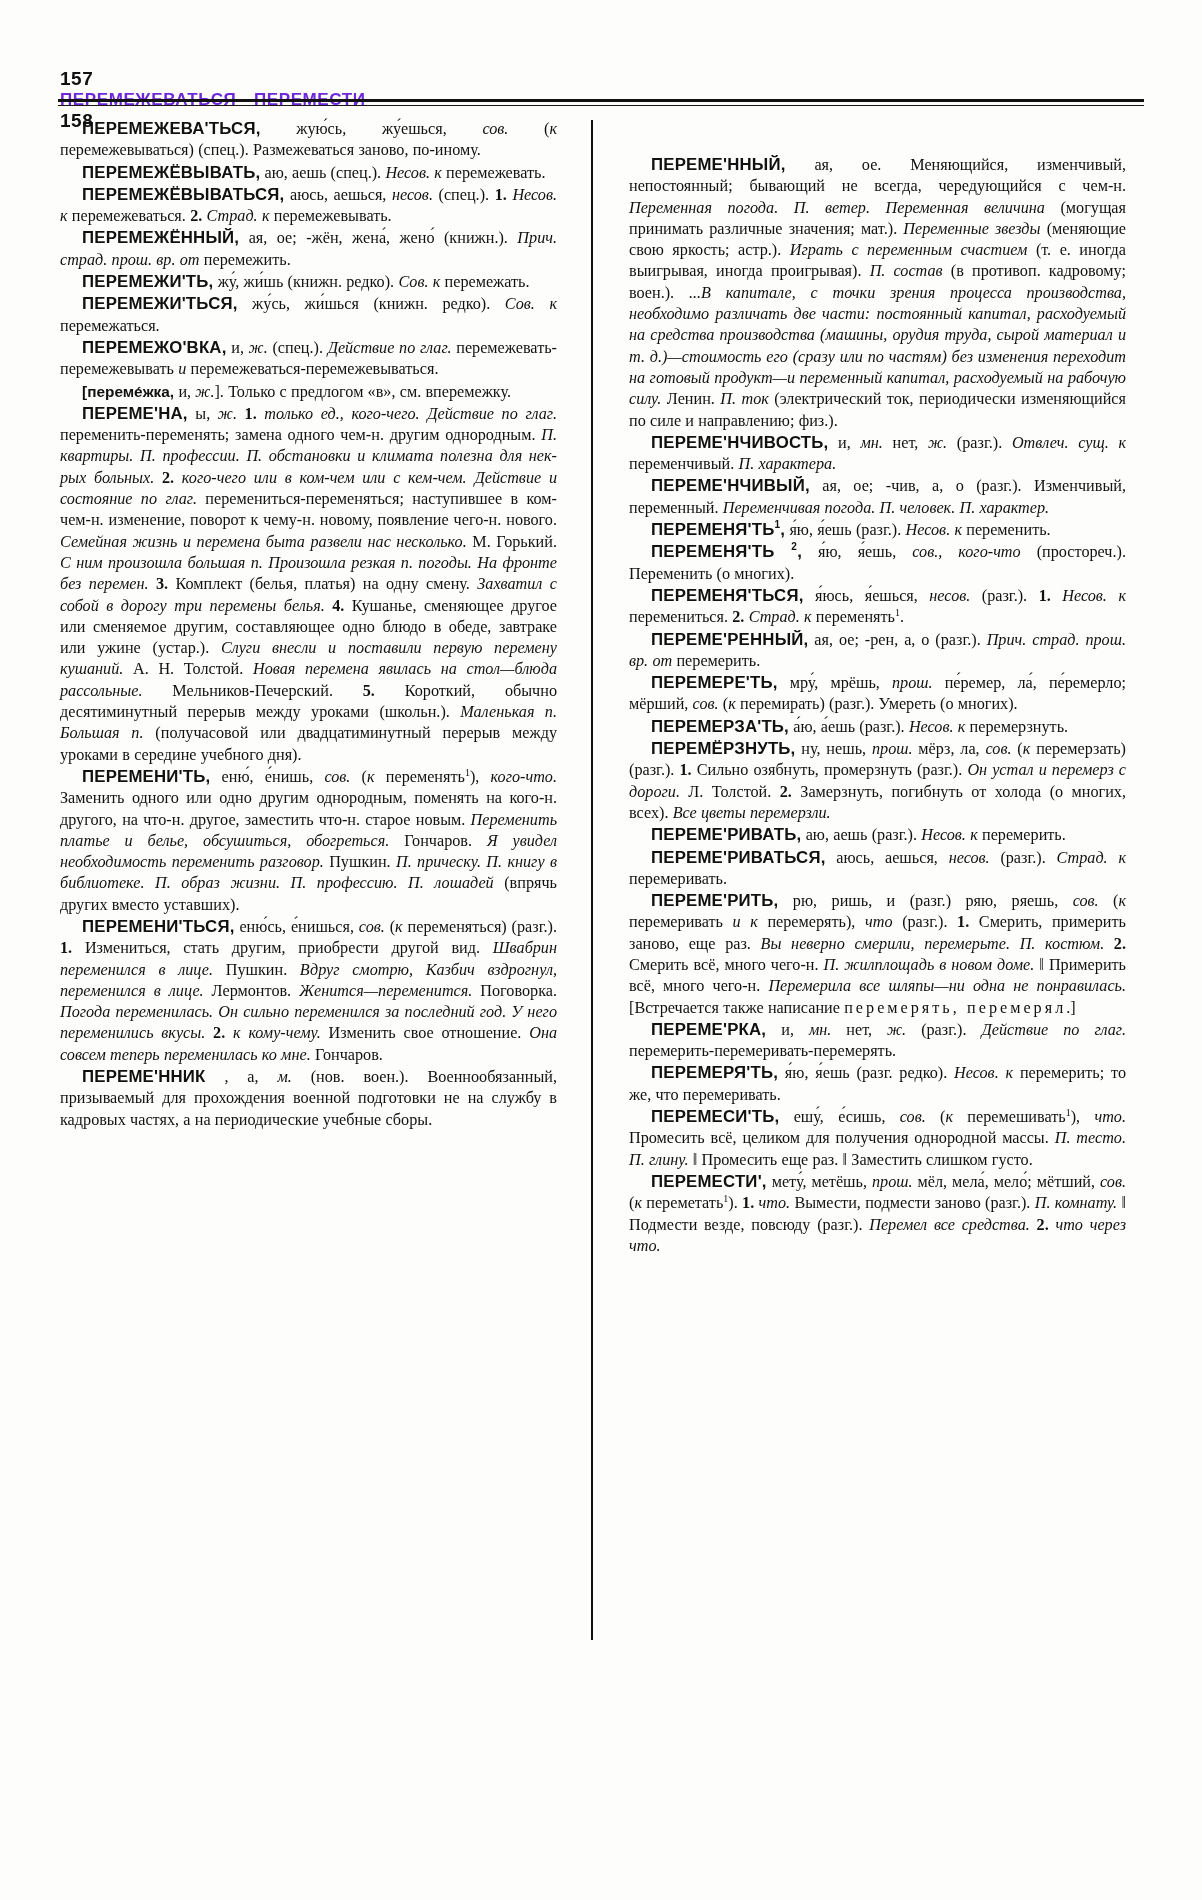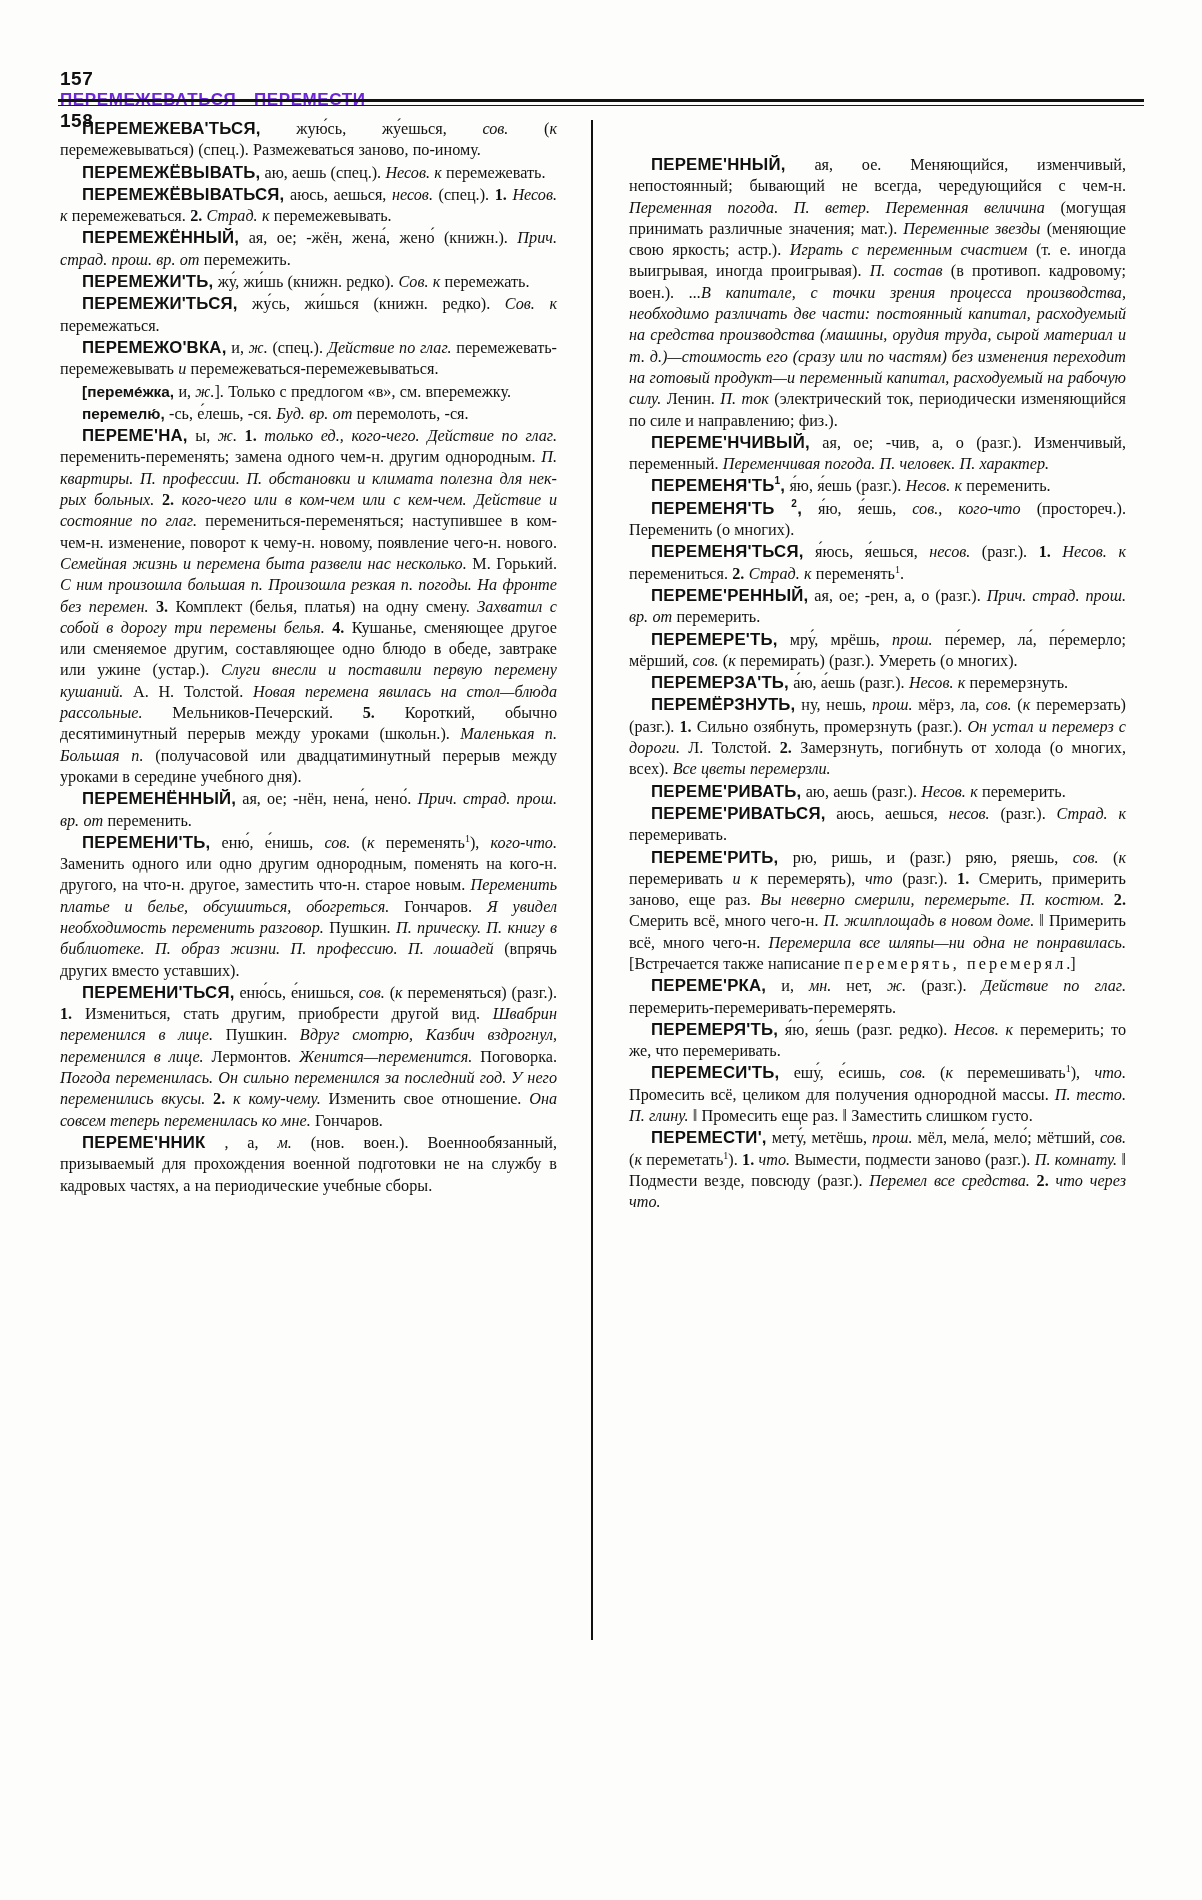--- a/index.html
+++ b/index.html
@@ -137,30 +137,29 @@
   <div class="columns">
     <div class="col col-left" id="col-left">
         <p class="entry"><span class="hw">ПЕРЕМЕЖЕВА'ТЬСЯ,</span><span> жую́сь, жу́ешься, <i>сов.</i> (<i>к</i> перемежевываться) (спец.). Размежеваться заново, по-иному.</span></p>
         <p class="entry"><span class="hw">ПЕРЕМЕЖЁВЫВАТЬ,</span><span> аю, аешь (спец.). <i>Несов. к</i> перемежевать.</span></p>
         <p class="entry"><span class="hw">ПЕРЕМЕЖЁВЫВАТЬСЯ,</span><span> аюсь, аешься, <i>несов.</i> (спец.). <b>1.</b> <i>Несов. к</i> перемежеваться. <b>2.</b> <i>Страд. к</i> перемежевывать.</span></p>
         <p class="entry"><span class="hw">ПЕРЕМЕЖЁННЫЙ,</span><span> ая, ое; -жён, жена́, жено́ (книжн.). <i>Прич. страд. прош. вр. от</i> перемежить.</span></p>
         <p class="entry"><span class="hw">ПЕРЕМЕЖИ'ТЬ,</span><span> жу́, жи́шь (книжн. редко). <i>Сов. к</i> перемежать.</span></p>
         <p class="entry"><span class="hw">ПЕРЕМЕЖИ'ТЬСЯ,</span><span> жу́сь, жи́шься (книжн. редко). <i>Сов. к</i> перемежаться.</span></p>
         <p class="entry"><span class="hw">ПЕРЕМЕЖО'ВКА,</span><span> и, <i>ж.</i> (спец.). <i>Действие по глаг.</i> перемежевать-перемежевывать <i>и</i> перемежеваться-перемежевываться.</span></p>
         <p class="entry"><span class="hw-small">[переме́жка,</span><span> и, <i>ж.</i>]. Только с предлогом «в», см. вперемежку.</span></p>
-        <p class="entry"><span class="hw-small">перемелю́,</span><span> -сь, е́лешь, -ся. <i>Буд. вр. от</i> перемолоть, -ся.</span></p>
         <p class="entry"><span class="hw">ПЕРЕМЕ'НА,</span><span> ы, <i>ж.</i> <b>1.</b> <i>только ед., кого-чего. Действие по глаг.</i> переменить-переменять; замена одного чем-н. другим однородным. <i>П. квартиры. П. профессии. П. обстановки и климата полезна для нек-рых больных.</i> <b>2.</b> <i>кого-чего или в ком-чем или с кем-чем. Действие и состояние по глаг.</i> перемениться-переменяться; наступившее в ком-чем-н. изменение, поворот к чему-н. новому, появление чего-н. нового. <i>Семейная жизнь и перемена быта развели нас несколько.</i> М. Горький. <i>С ним произошла большая п. Произошла резкая п. погоды. На фронте без перемен.</i> <b>3.</b> Комплект (белья, платья) на одну смену. <i>Захватил с собой в дорогу три перемены белья.</i> <b>4.</b> Кушанье, сменяющее другое или сменяемое другим, составляющее одно блюдо в обеде, завтраке или ужине (устар.). <i>Слуги внесли и поставили первую перемену кушаний.</i> А. Н. Толстой. <i>Новая перемена явилась на стол—блюда рассольные.</i> Мельников-Печерский. <b>5.</b> Короткий, обычно десятиминутный перерыв между уроками (школьн.). <i>Маленькая п. Большая п.</i> (получасовой или двадцатиминутный перерыв между уроками в середине учебного дня).</span></p>
-        <p class="entry"><span class="hw">ПЕРЕМЕНЁННЫЙ,</span><span> ая, ое; -нён, нена́, нено́. <i>Прич. страд. прош. вр. от</i> переменить.</span></p>
         <p class="entry"><span class="hw">ПЕРЕМЕНИ'ТЬ,</span><span> еню́, е́нишь, <i>сов.</i> (<i>к</i> переменять<sup>1</sup>), <i>кого-что.</i> Заменить одного или одно другим однородным, поменять на кого-н. другого, на что-н. другое, заместить что-н. старое новым. <i>Переменить платье и белье, обсушиться, обогреться.</i> Гончаров. <i>Я увидел необходимость переменить разговор.</i> Пушкин. <i>П. прическу. П. книгу в библиотеке. П. образ жизни. П. профессию. П. лошадей</i> (впрячь других вместо уставших).</span></p>
         <p class="entry"><span class="hw">ПЕРЕМЕНИ'ТЬСЯ,</span><span> еню́сь, е́нишься, <i>сов.</i> (<i>к</i> переменяться) (разг.). <b>1.</b> Измениться, стать другим, приобрести другой вид. <i>Швабрин переменился в лице.</i> Пушкин. <i>Вдруг смотрю, Казбич вздрогнул, переменился в лице.</i> Лермонтов. <i>Женится—переменится.</i> Поговорка. <i>Погода переменилась. Он сильно переменился за последний год. У него переменились вкусы.</i> <b>2.</b> <i>к кому-чему.</i> Изменить свое отношение. <i>Она совсем теперь переменилась ко мне.</i> Гончаров.</span></p>
         <p class="entry"><span class="hw">ПЕРЕМЕ'ННИК</span><span> , а, <i>м.</i> (нов. воен.). Военнообязанный, призываемый для прохождения военной подготовки не на службу в кадровых частях, а на периодические учебные сборы.</span></p>
       </div>
     <div class="gutter"></div>
     <div class="col col-right" id="col-right">
         <p class="entry"><span class="hw">ПЕРЕМЕ'ННЫЙ,</span><span> ая, ое. Меняющийся, изменчивый, непостоянный; бывающий не всегда, чередующийся с чем-н. <i>Переменная погода. П. ветер. Переменная величина</i> (могущая принимать различные значения; мат.). <i>Переменные звезды</i> (меняющие свою яркость; астр.). <i>Играть с переменным счастием</i> (т. е. иногда выигрывая, иногда проигрывая). <i>П. состав</i> (в противоп. кадровому; воен.). <i>...В капитале, с точки зрения процесса производства, необходимо различать две части: постоянный капитал, расходуемый на средства производства (машины, орудия труда, сырой материал и т. д.)—стоимость его (сразу или по частям) без изменения переходит на готовый продукт—и переменный капитал, расходуемый на рабочую силу.</i> Ленин. <i>П. ток</i> (электрический ток, периодически изменяющийся по силе и направлению; физ.).</span></p>
+        <p class="entry"><span class="hw">ПЕРЕМЕ'НЧИВОСТЬ,</span><span> и, <i>мн.</i> нет, <i>ж.</i> (разг.). <i>Отвлеч. сущ. к</i> переменчивый. <i>П. характера.</i></span></p>
         <p class="entry"><span class="hw">ПЕРЕМЕ'НЧИВЫЙ,</span><span> ая, ое; -чив, а, о (разг.). Изменчивый, переменный. <i>Переменчивая погода. П. человек. П. характер.</i></span></p>
         <p class="entry"><span class="hw">ПЕРЕМЕНЯ'ТЬ<sup>1</sup>,</span><span> я́ю, я́ешь (разг.). <i>Несов. к</i> переменить.</span></p>
         <p class="entry"><span class="hw">ПЕРЕМЕНЯ'ТЬ <sup>2</sup>,</span><span> я́ю, я́ешь, <i>сов., кого-что</i> (простореч.). Переменить (о многих).</span></p>
         <p class="entry"><span class="hw">ПЕРЕМЕНЯ'ТЬСЯ,</span><span> я́юсь, я́ешься, <i>несов.</i> (разг.). <b>1.</b> <i>Несов. к</i> перемениться. <b>2.</b> <i>Страд. к</i> переменять<sup>1</sup>.</span></p>
         <p class="entry"><span class="hw">ПЕРЕМЕ'РЕННЫЙ,</span><span> ая, ое; -рен, а, о (разг.). <i>Прич. страд. прош. вр. от</i> перемерить.</span></p>
         <p class="entry"><span class="hw">ПЕРЕМЕРЕ'ТЬ,</span><span> мру́, мрёшь, <i>прош.</i> пе́ремер, ла́, пе́ремерло; мёрший, <i>сов.</i> (<i>к</i> перемирать) (разг.). Умереть (о многих).</span></p>
         <p class="entry"><span class="hw">ПЕРЕМЕРЗА'ТЬ,</span><span> а́ю, а́ешь (разг.). <i>Несов. к</i> перемерзнуть.</span></p>
         <p class="entry"><span class="hw">ПЕРЕМЁРЗНУТЬ,</span><span> ну, нешь, <i>прош.</i> мёрз, ла, <i>сов.</i> (<i>к</i> перемерзать) (разг.). <b>1.</b> Сильно озябнуть, промерзнуть (разг.). <i>Он устал и перемерз с дороги.</i> Л. Толстой. <b>2.</b> Замерзнуть, погибнуть от холода (о многих, всех). <i>Все цветы перемерзли.</i></span></p>
         <p class="entry"><span class="hw">ПЕРЕМЕ'РИВАТЬ,</span><span> аю, аешь (разг.). <i>Несов. к</i> перемерить.</span></p>
         <p class="entry"><span class="hw">ПЕРЕМЕ'РИВАТЬСЯ,</span><span> аюсь, аешься, <i>несов.</i> (разг.). <i>Страд. к</i> перемеривать.</span></p>

